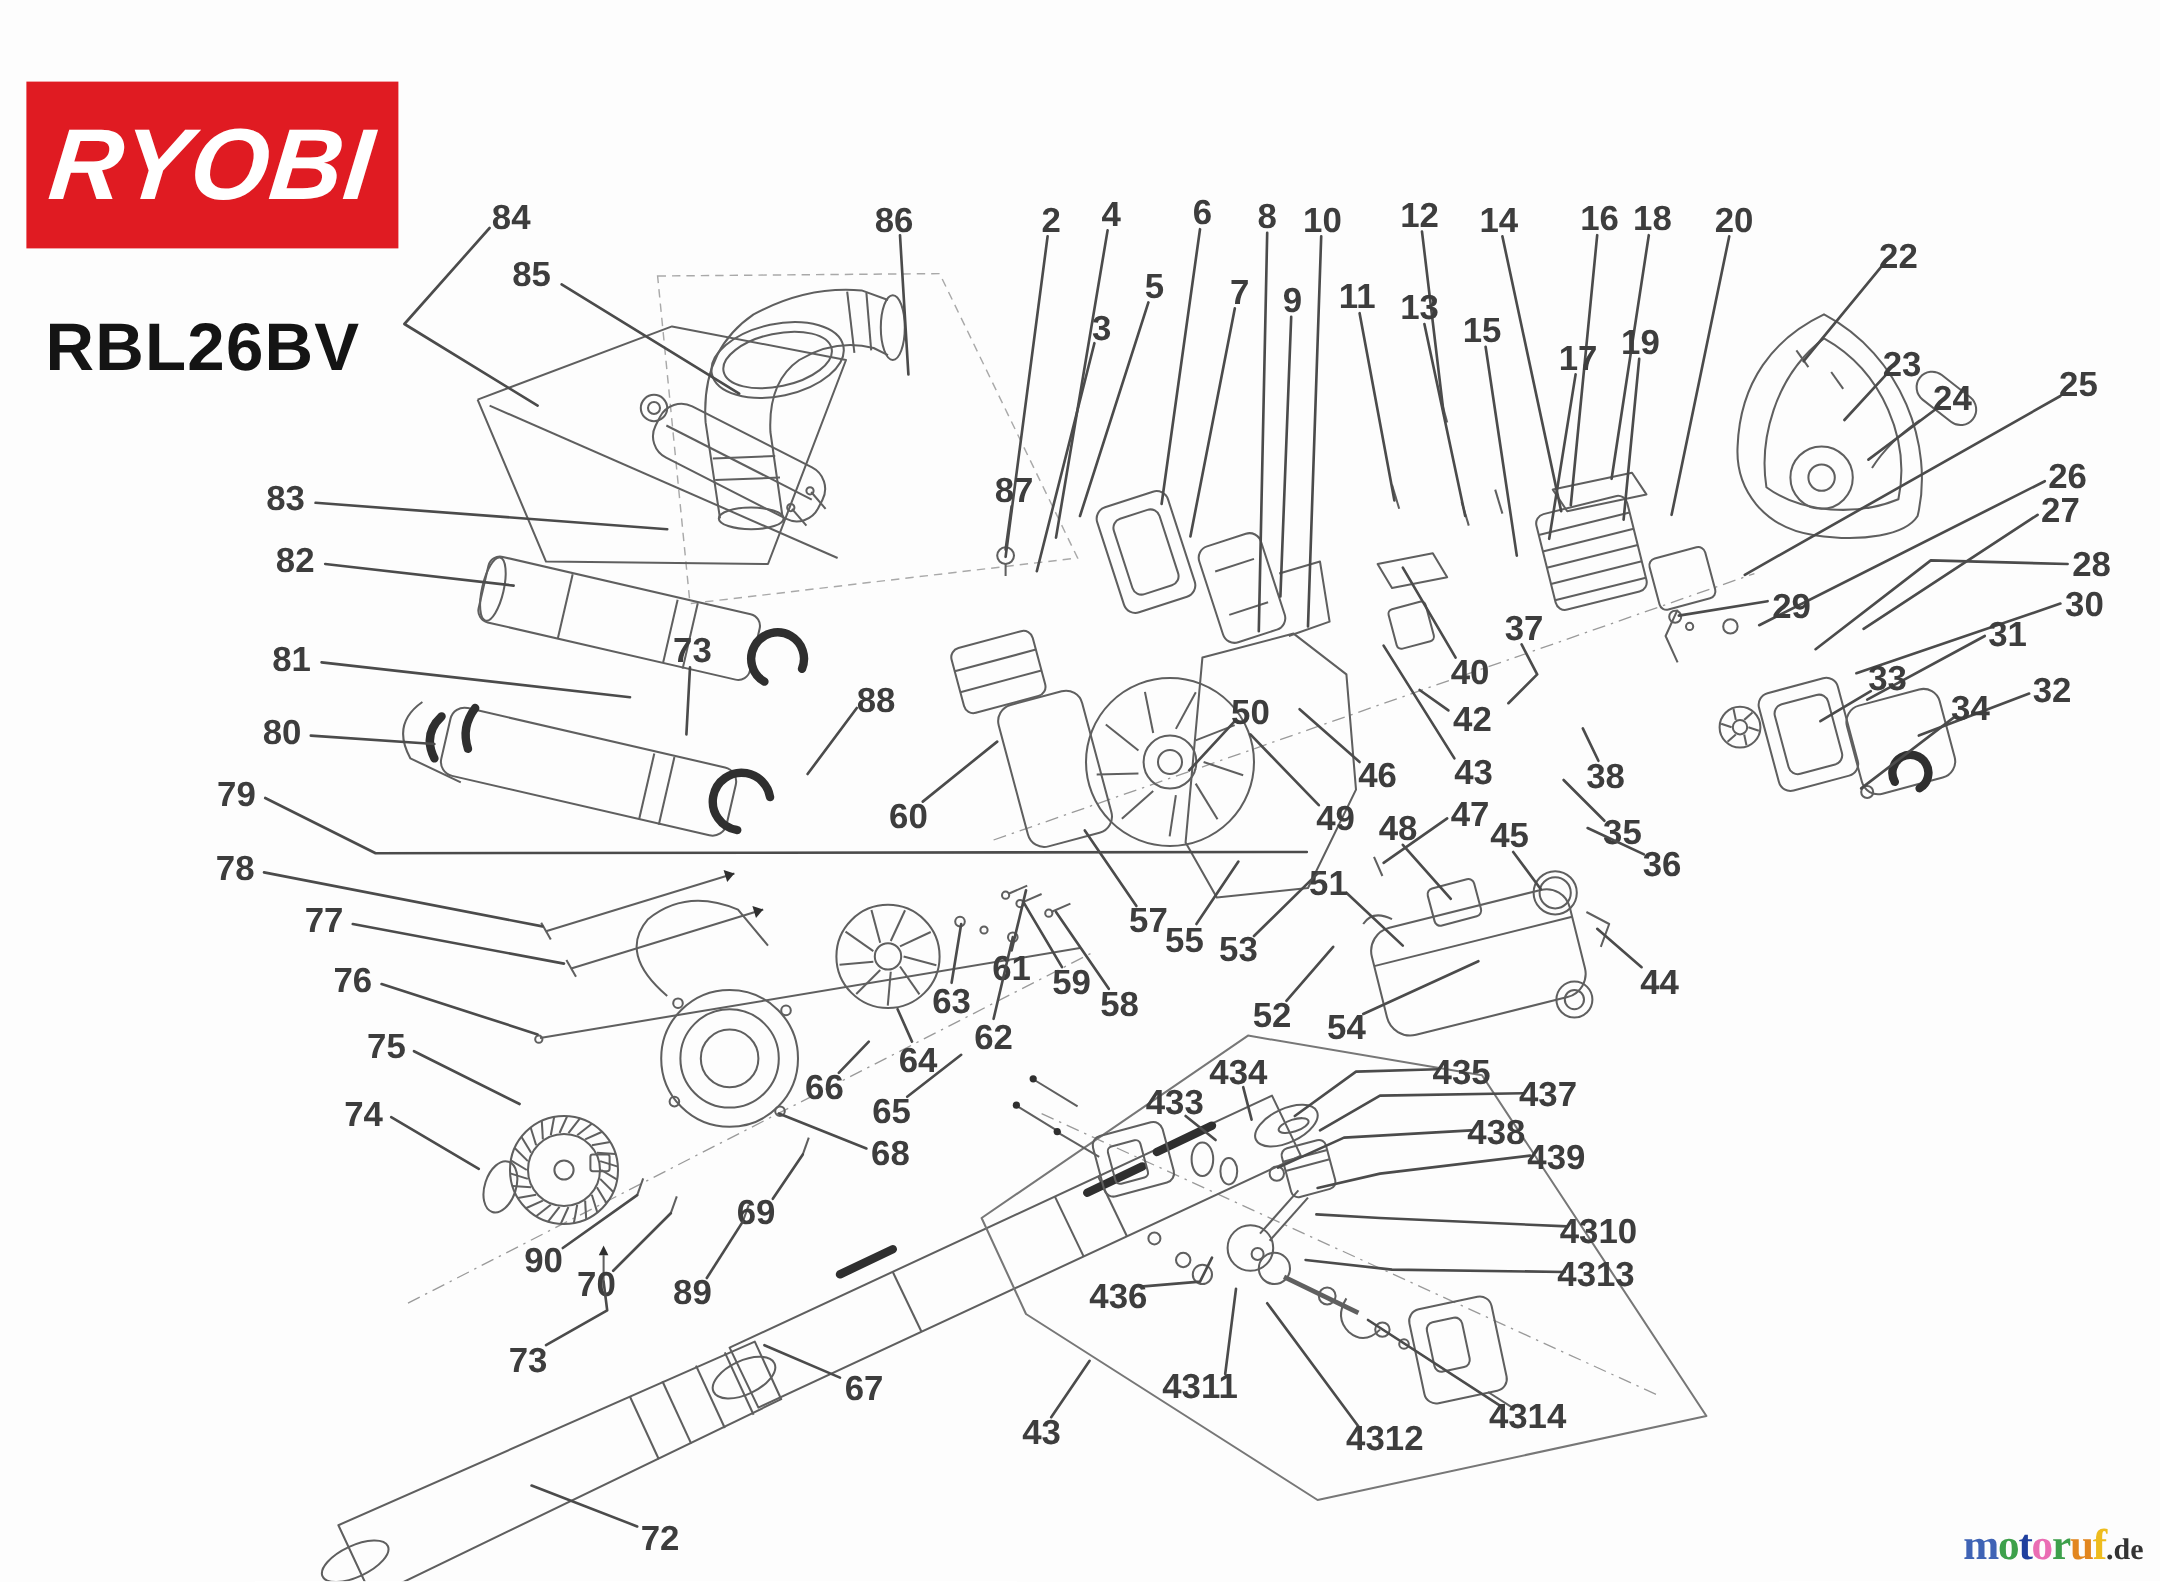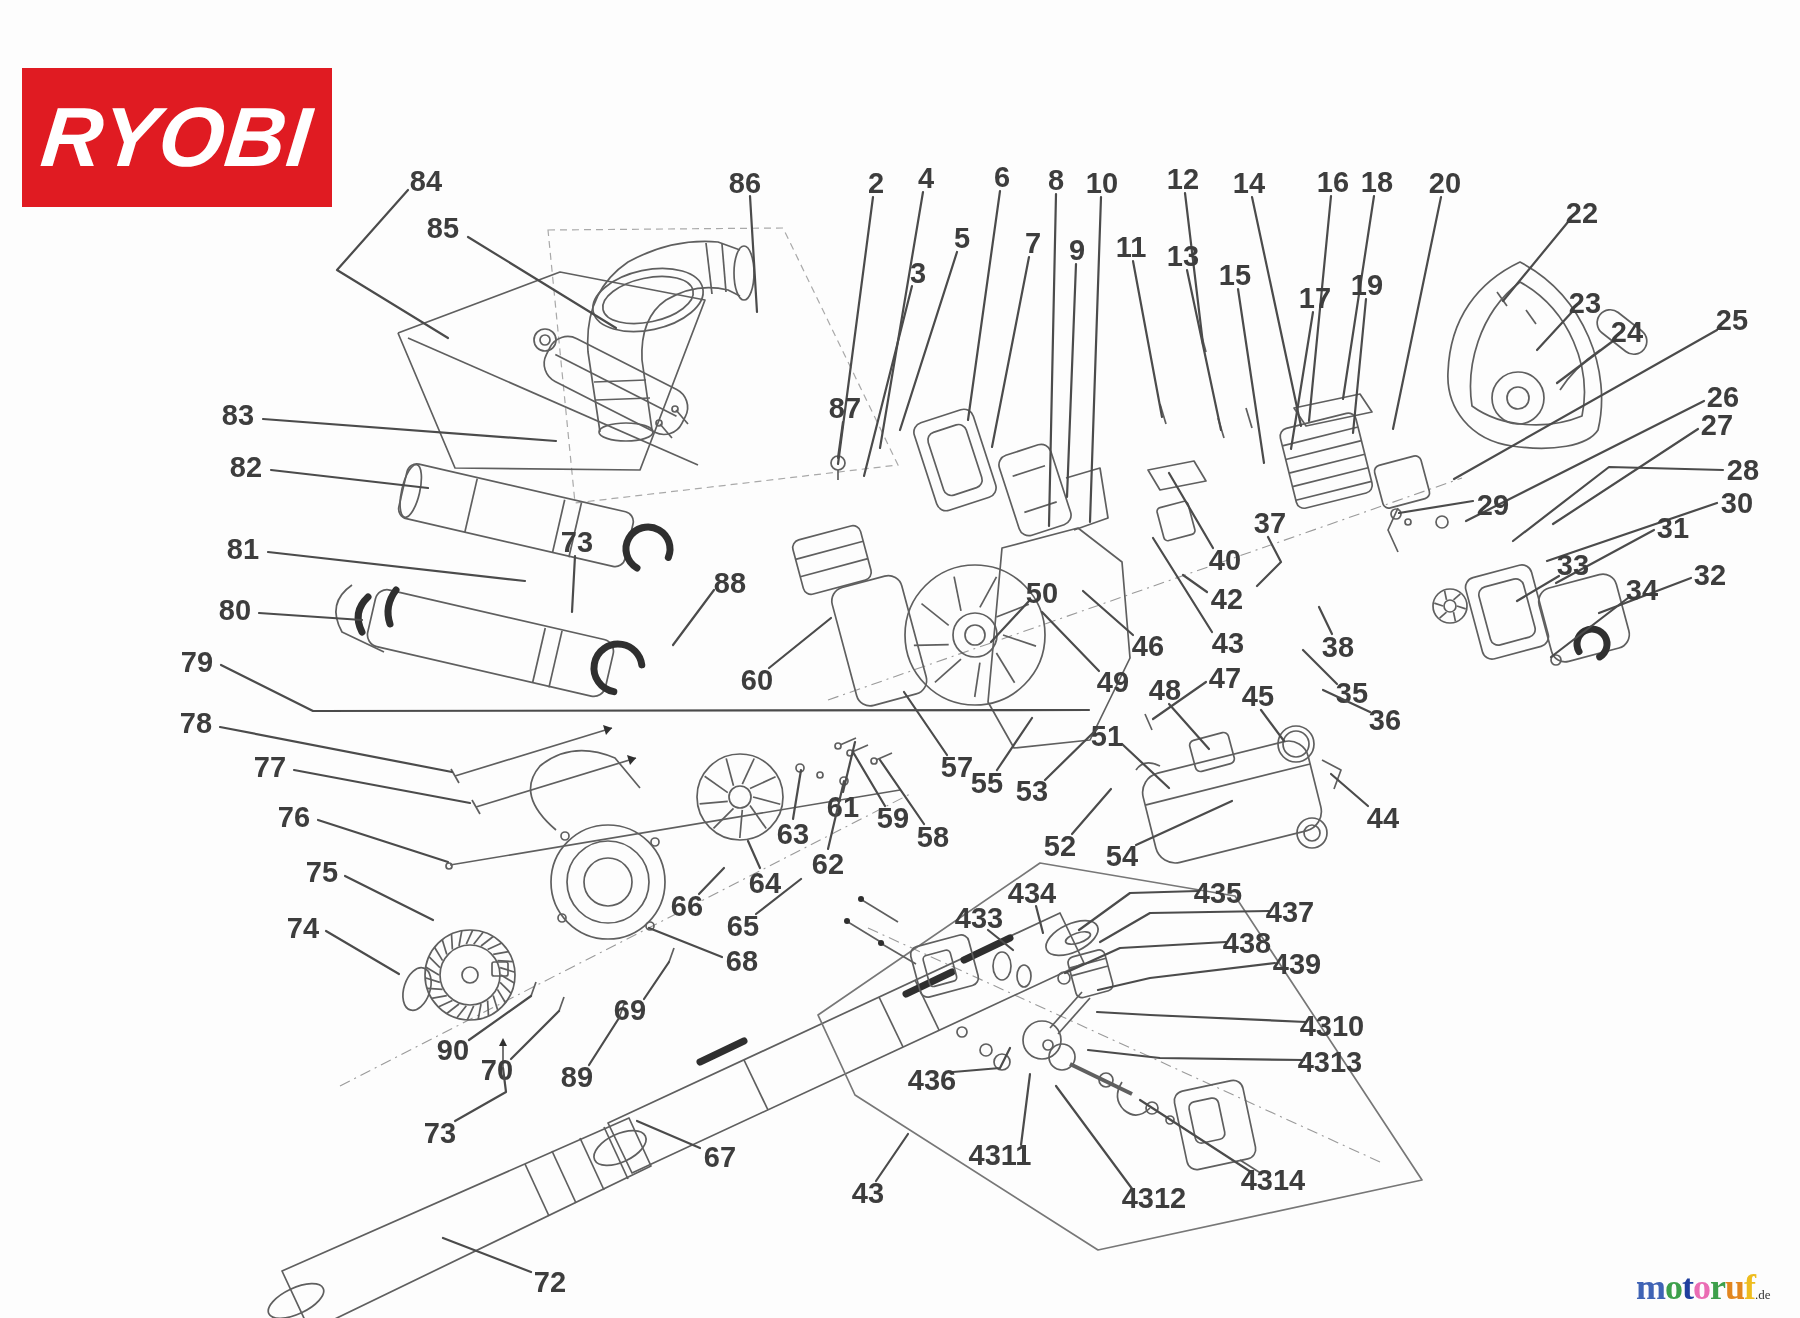--- a/index.html
+++ b/index.html
@@ -18,30 +18,31 @@
   svg{position:absolute;left:0;top:0;}
   .lbl{fill:var(--label);font:700 29px "Liberation Sans",sans-serif;text-anchor:middle;}
   .leader{fill:none;stroke:var(--leader);stroke-width:2.2;stroke-linejoin:round;stroke-linecap:round;}
   .part{fill:none;stroke:var(--part);stroke-width:1.7;stroke-linejoin:round;}
   .axis{stroke:var(--axis);stroke-width:1.1;stroke-dasharray:11 5 2 5;fill:none;}
   .dash{stroke:#a9a9a9;stroke-width:1.2;stroke-dasharray:7 5;fill:none;}
   .dark{stroke:var(--dark);stroke-width:7;fill:none;stroke-linecap:round;}
   .darkfill{fill:var(--dark);stroke:none;}
   .wm{position:absolute;left:1636px;top:1266px;font-family:"Liberation Serif",serif;
       font-size:36px;font-weight:700;letter-spacing:-1px;white-space:nowrap;}
-  .wm .suffix{font-size:13px;font-weight:400;letter-spacing:0;}
+  .wm .suffix{font-size:25px;font-weight:700;letter-spacing:0;}
 </style>
 </head>
 <body>
 
 <div class="stage">
 
   <div class="logo">
     <span>RYOBI</span>
   </div>
+  <div class="model">RBL26BV</div>
 
   <svg id="art" width="1800" height="1318" viewBox="0 0 1800 1318">
 
     <g>
       <line class="axis" x1="340" y1="1086" x2="912" y2="793"></line>
       <line class="axis" x1="828" y1="700" x2="1462" y2="478"></line>
       <line class="axis" x1="868" y1="928" x2="1380" y2="1162"></line>
     </g>
 
     <polygon class="dash" points="548,230 783,228 898,465 575,503"></polygon>

